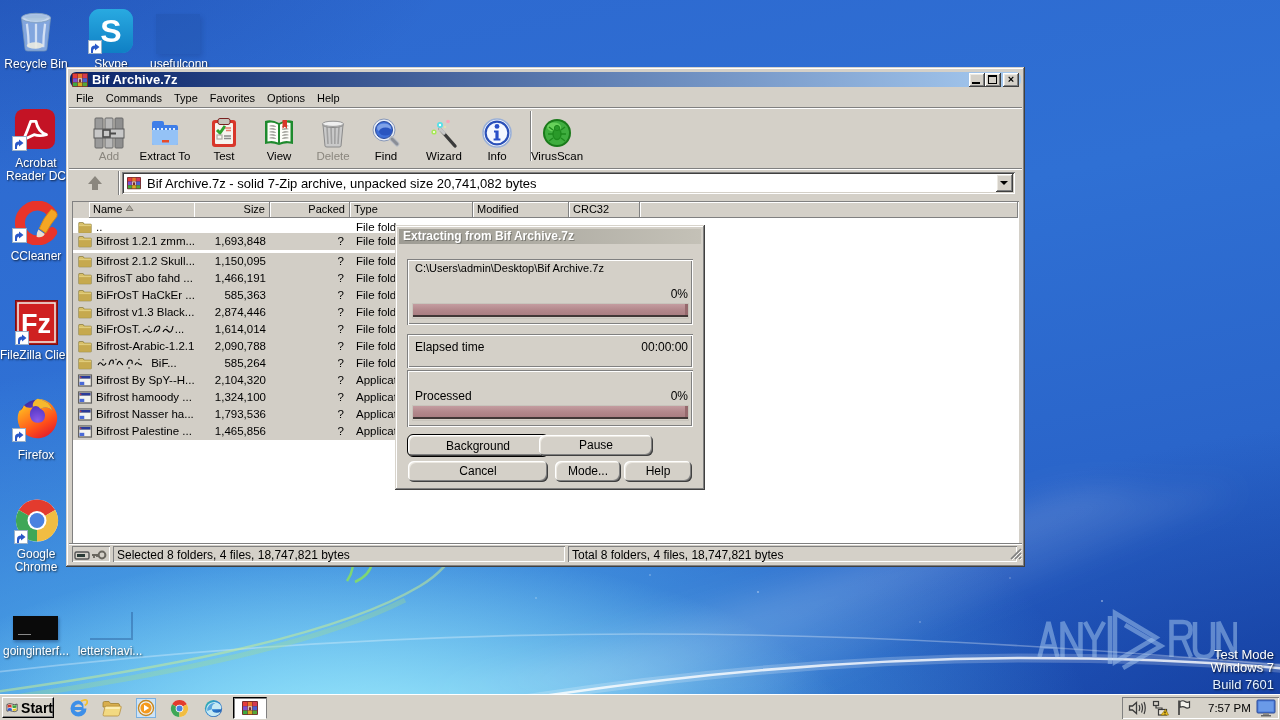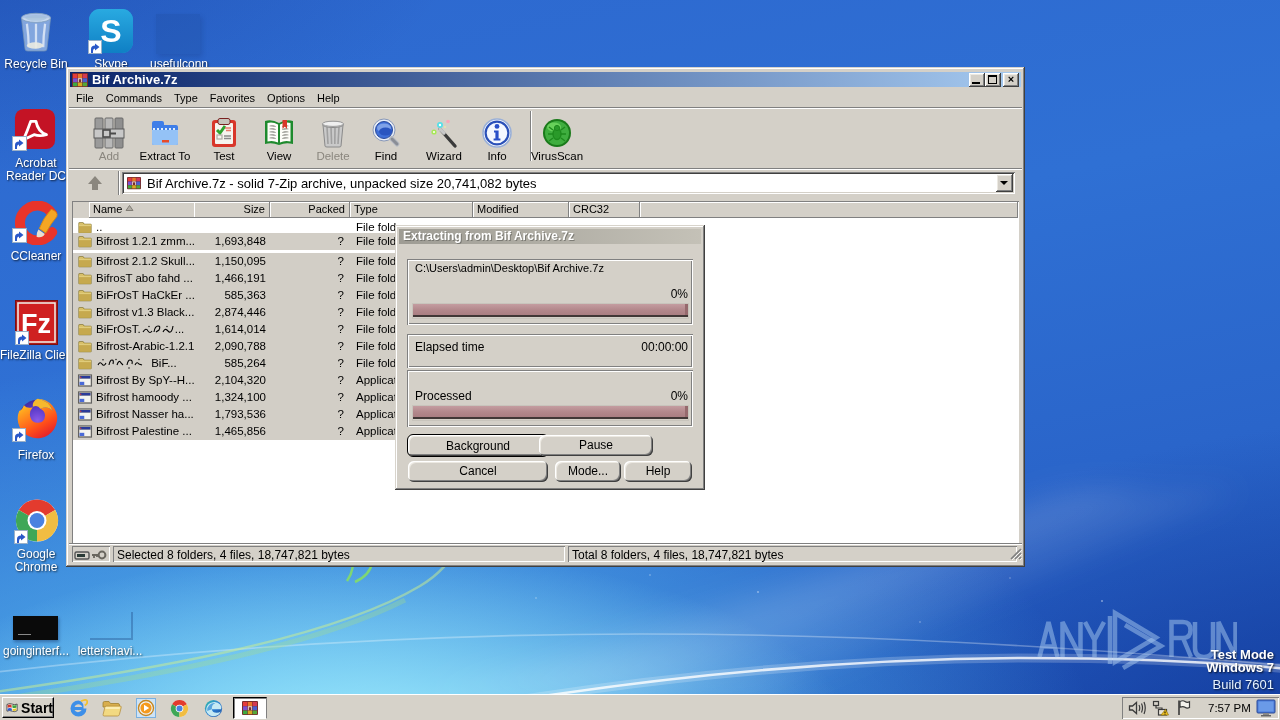--- a/index.html
+++ b/index.html
@@ -99,21 +99,21 @@
     <path d="M 25.5 53 L 25.5 18 L 43.5 53 L 43.5 18"></path>
     <path d="M 48 18 L 57.5 36 L 67 18 M 57.5 36 L 57.5 53"></path>
     <path d="M 73 12 L 73 60"></path>
     <path d="M 78 9 L 119 33.5 L 78 58 Z"></path>
     <path d="M 88 21 L 124 42 L 86 64"></path>
     <path d="M 134.5 53 L 134.5 18 L 146 18 Q 153.5 18 153.5 26 Q 153.5 34 146 34 L 134.5 34 M 146 34 L 154 53"></path>
     <path d="M 158 18 L 158 44 Q 158 53 167 53 Q 176 53 176 44 L 176 18"></path>
     <path d="M 181.5 53 L 181.5 18 L 198.5 53 L 198.5 18"></path>
   </g>
 </svg>
-<div class="dlabel" style="right:6px;top:648px;text-align:right;font-weight:bold;font-size:13px;">Test Mode<br>Windows 7</div>
+<div class="dlabel" style="right:6px;top:648px;text-align:right;font-weight:normal;font-size:13px;">Test Mode<br>Windows 7</div>
 <div class="dlabel" style="right:6px;top:678px;text-align:left;font-size:13px;color:#e8f4ff;">Build 7601</div>
 
 <div id="icons">
 
   <svg class="abs" style="left:16px;top:8px" width="40" height="46" viewBox="0 0 44 48">
     <path d="M 6 10 L 10 44 Q 10 46 13 46 L 31 46 Q 34 46 34 44 L 38 10 Z" fill="rgba(205,225,245,0.55)" stroke="rgba(120,150,180,0.8)"></path>
     <ellipse cx="22" cy="9.5" rx="16" ry="5" fill="rgba(230,240,250,0.7)" stroke="rgba(130,160,190,0.9)"></ellipse>
     <ellipse cx="22" cy="9.5" rx="12" ry="3.2" fill="rgba(160,190,215,0.6)"></ellipse>
     <path d="M 12 16 Q 14 30 14 42 M 22 16 L 22 43 M 32 16 Q 30 30 30 42" stroke="rgba(255,255,255,0.65)" stroke-width="2.5" fill="none"></path>
     <ellipse cx="21" cy="40" rx="9" ry="3.5" fill="rgba(235,235,225,0.9)"></ellipse>
@@ -221,21 +221,21 @@
   </div>
   <div class="dlabel" style="left:0px;top:645px;width:72px;">goinginterf...</div>
 
   <div class="abs" style="left:90px;top:612px;width:43px;height:28px;border-right:2px solid rgba(30,70,130,0.35);border-bottom:2px solid rgba(30,70,130,0.35);"></div>
   <div class="dlabel" style="left:74px;top:645px;width:72px;">lettershavi...</div>
 </div>
 
 <div id="win" class="abs" style="left:66px;top:67px;width:959px;height:500px;background:#d4d0c8;
   box-shadow: inset -1px -1px 0 #404040, inset 1px 1px 0 #d8d4cc, inset -2px -2px 0 #808080, inset 2px 2px 0 #ffffff;">
 
-  <div class="abs" style="left:4px;top:5px;right:4px;height:15px;background:linear-gradient(90deg,#0a246a,#a6caf0);display:flex;align-items:center;">
+  <div class="abs" style="left:4px;top:5px;right:4px;height:15px;background:linear-gradient(90deg,#0a246a,#a6caf0);display:flex;align-items:center;border-radius:6px;">
     <svg width="16" height="16" style="margin-left:2px" viewBox="0 0 16 16">
       <rect x="0" y="1" width="16" height="14" rx="1" fill="#7a2c2c"></rect>
       <rect x="1" y="2" width="4.4" height="4" fill="#e43b3b"></rect>
         <rect x="5.9" y="2" width="4.2" height="4" fill="#e87828"></rect>
         <rect x="10.6" y="2" width="4.4" height="4" fill="#d43a52"></rect>
       <rect x="1" y="6.3" width="4.4" height="4" fill="#7c4fd0"></rect>
         <rect x="5.9" y="6.3" width="4.2" height="4" fill="#f5f0ea"></rect>
         <rect x="10.6" y="6.3" width="4.4" height="4" fill="#4a5fd0"></rect>
       <rect x="1" y="10.6" width="4.4" height="3.6" fill="#3faa3f"></rect>
         <rect x="5.9" y="10.6" width="4.2" height="3.6" fill="#d8a820"></rect>

